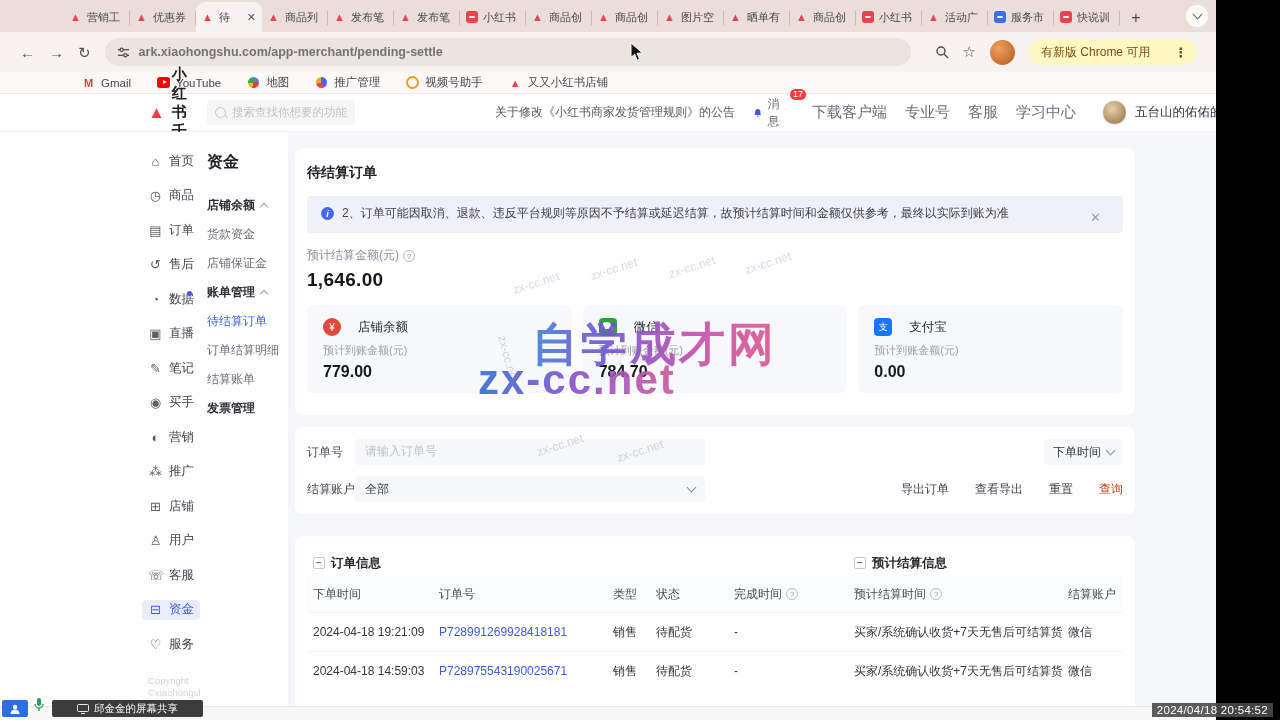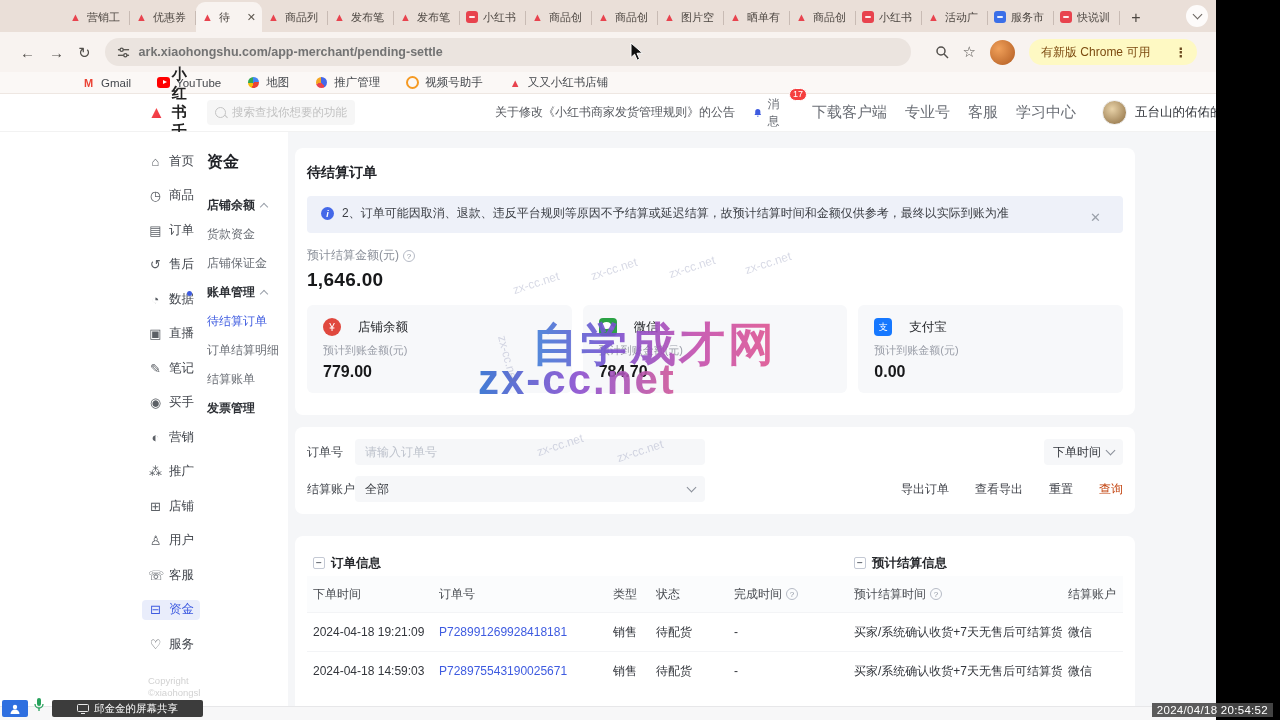--- a/index.html
+++ b/index.html
@@ -131,21 +131,21 @@
   .acc-ic.wechat::before{content:"";width:9px;height:7px;background:#fff;border-radius:50%;position:absolute;left:3px;top:4px;}
   .acc-ic.wechat::after{content:"";width:5px;height:4px;background:#fff;border-radius:50%;position:absolute;left:10px;top:8px;}
   .acc-ic.alipay{background:#1678FF;border-radius:4px;font-size:9px;}
   .acc-ic.alipay::before{content:"支";}
 
   
   .card-filter{margin-top:12px;padding:12px;}
   .f-row{display:flex;align-items:center;height:26px;}
   .f-row + .f-row{margin-top:11px;}
   .f-label{font-size:12px;color:#42464d;width:48px;flex:0 0 auto;}
-  .f-input{width:350px;height:26px;background:#F6F7F9;border-radius:4px;border:none;outline:none;padding:0 10px;box-sizing:border-box;font-size:12px;color:#404040;font-family:Liberation Sans, sans-serif;}
+  .f-input{width:350px;height:26px;background:#F6F7F9;border-radius:4px;border:none;outline:none;padding:0 10px;box-sizing:border-box;font-size:12px;color:#404040;font-family:Liberation Mono, monospace;}
   .f-input::placeholder{color:#bdc2cc;}
   .f-right{margin-left:auto;display:flex;align-items:center;gap:6px;}
   .time-select{height:26px;background:#F6F7F9;border-radius:4px;display:flex;align-items:center;gap:6px;padding:0 9px;font-size:12px;color:#33363c;}
   .date-box{width:318px;height:26px;background:#F6F7F9;border-radius:4px;display:flex;align-items:center;gap:10px;padding:0 10px;box-sizing:border-box;font-size:12px;}
   .cal{width:11px;height:10px;border:1px solid #a9aeb8;border-radius:2px;position:relative;flex:0 0 auto;}
   .cal::before{content:"";position:absolute;left:1px;right:1px;top:2px;height:1px;background:#a9aeb8;}
   .ph{color:#bdc2cc;}
   .to{color:#6a6e75;margin:0 14px;}
   .f-select{width:350px;height:26px;background:#F6F7F9;border-radius:4px;display:flex;align-items:center;padding:0 10px;box-sizing:border-box;font-size:12px;color:#33363c;}
   .f-select .chev-dn{margin-left:auto;}

